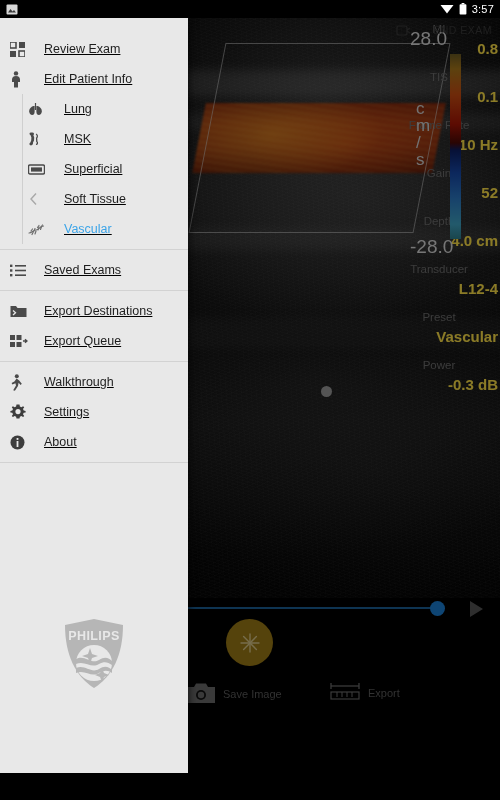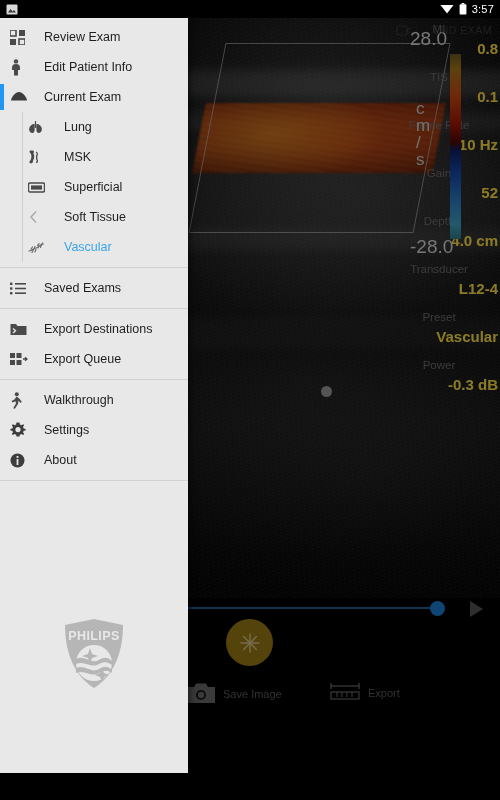--- a/index.html
+++ b/index.html
@@ -137,21 +137,21 @@
   .bb-label { font-size: 11px; color: #5b5b5b; }
 
   
   .scrim { position: absolute; inset: 0; background: rgba(0,0,0,.45); z-index: 40; }
   .drawer {
     position: absolute; left: 0; top: 18px; width: 188px; height: 755px;
     background: #e8e8e8; z-index: 50;
     box-shadow: 2px 0 7px rgba(0,0,0,.55);
     display: flex; flex-direction: column;
   }
-  .nav-list { padding-top: 4px; }
+  .nav-list { padding-top: 16px; text-decoration: underline; }
   .nav-item {
     position: relative; display: flex; align-items: center; height: 30px;
     padding-left: 10px; cursor: pointer;
   }
   .nav-item .ico { width: 26px; display: flex; align-items: center; justify-content: flex-start; }
   .nav-item .lbl { font-size: 12.5px; color: #1e1e1e; margin-left: 8px; }
   .nav-item.sub { padding-left: 28px; }
   .nav-item.sub .lbl { margin-left: 10px; }
   .nav-item.selected .lbl { color: #3ba4e8; }
   .nav-accent {
@@ -303,29 +303,20 @@
       <div class="nav-item">
         <span class="ico">
           <svg width="12" height="17" viewBox="0 0 12 17">
             <circle cx="6" cy="2.4" r="2.2" fill="#4a4a4a"></circle>
             <path d="M6 5 C3.2 5 2 6.6 2 8.6 L2 11 L4 11 L4 16.5 L8 16.5 L8 11 L10 11 L10 8.6 C10 6.6 8.8 5 6 5 Z" fill="#4a4a4a"></path>
           </svg>
         </span>
         <span class="lbl">Edit Patient Info</span>
       </div>
 
-      <div class="nav-item">
-        <span class="nav-accent"></span>
-        <span class="ico">
-          <svg width="18" height="12" viewBox="0 0 18 12">
-            <path d="M9 1 C13 1 17 7 17 9.5 L1 9.5 C1 7 5 1 9 1 Z" fill="#3d3d3d"></path>
-          </svg>
-        </span>
-        <span class="lbl">Current Exam</span>
-      </div>
 
       <div class="sub-wrap">
         <span class="sub-rail"></span>
 
         <div class="nav-item sub">
           <span class="ico">
             <svg width="15" height="14" viewBox="0 0 15 14">
               <path d="M7.5 1 L7.5 8" stroke="#4a4a4a" stroke-width="1.2"></path>
               <path d="M6.6 4 C4 4 1.2 6 1.2 9.2 C1.2 11.6 2.6 13 4.2 13 C6 13 6.6 11.4 6.6 9.4 Z" fill="#4a4a4a"></path>
               <path d="M8.4 4 C11 4 13.8 6 13.8 9.2 C13.8 11.6 12.4 13 10.8 13 C9 13 8.4 11.4 8.4 9.4 Z" fill="#4a4a4a"></path>

